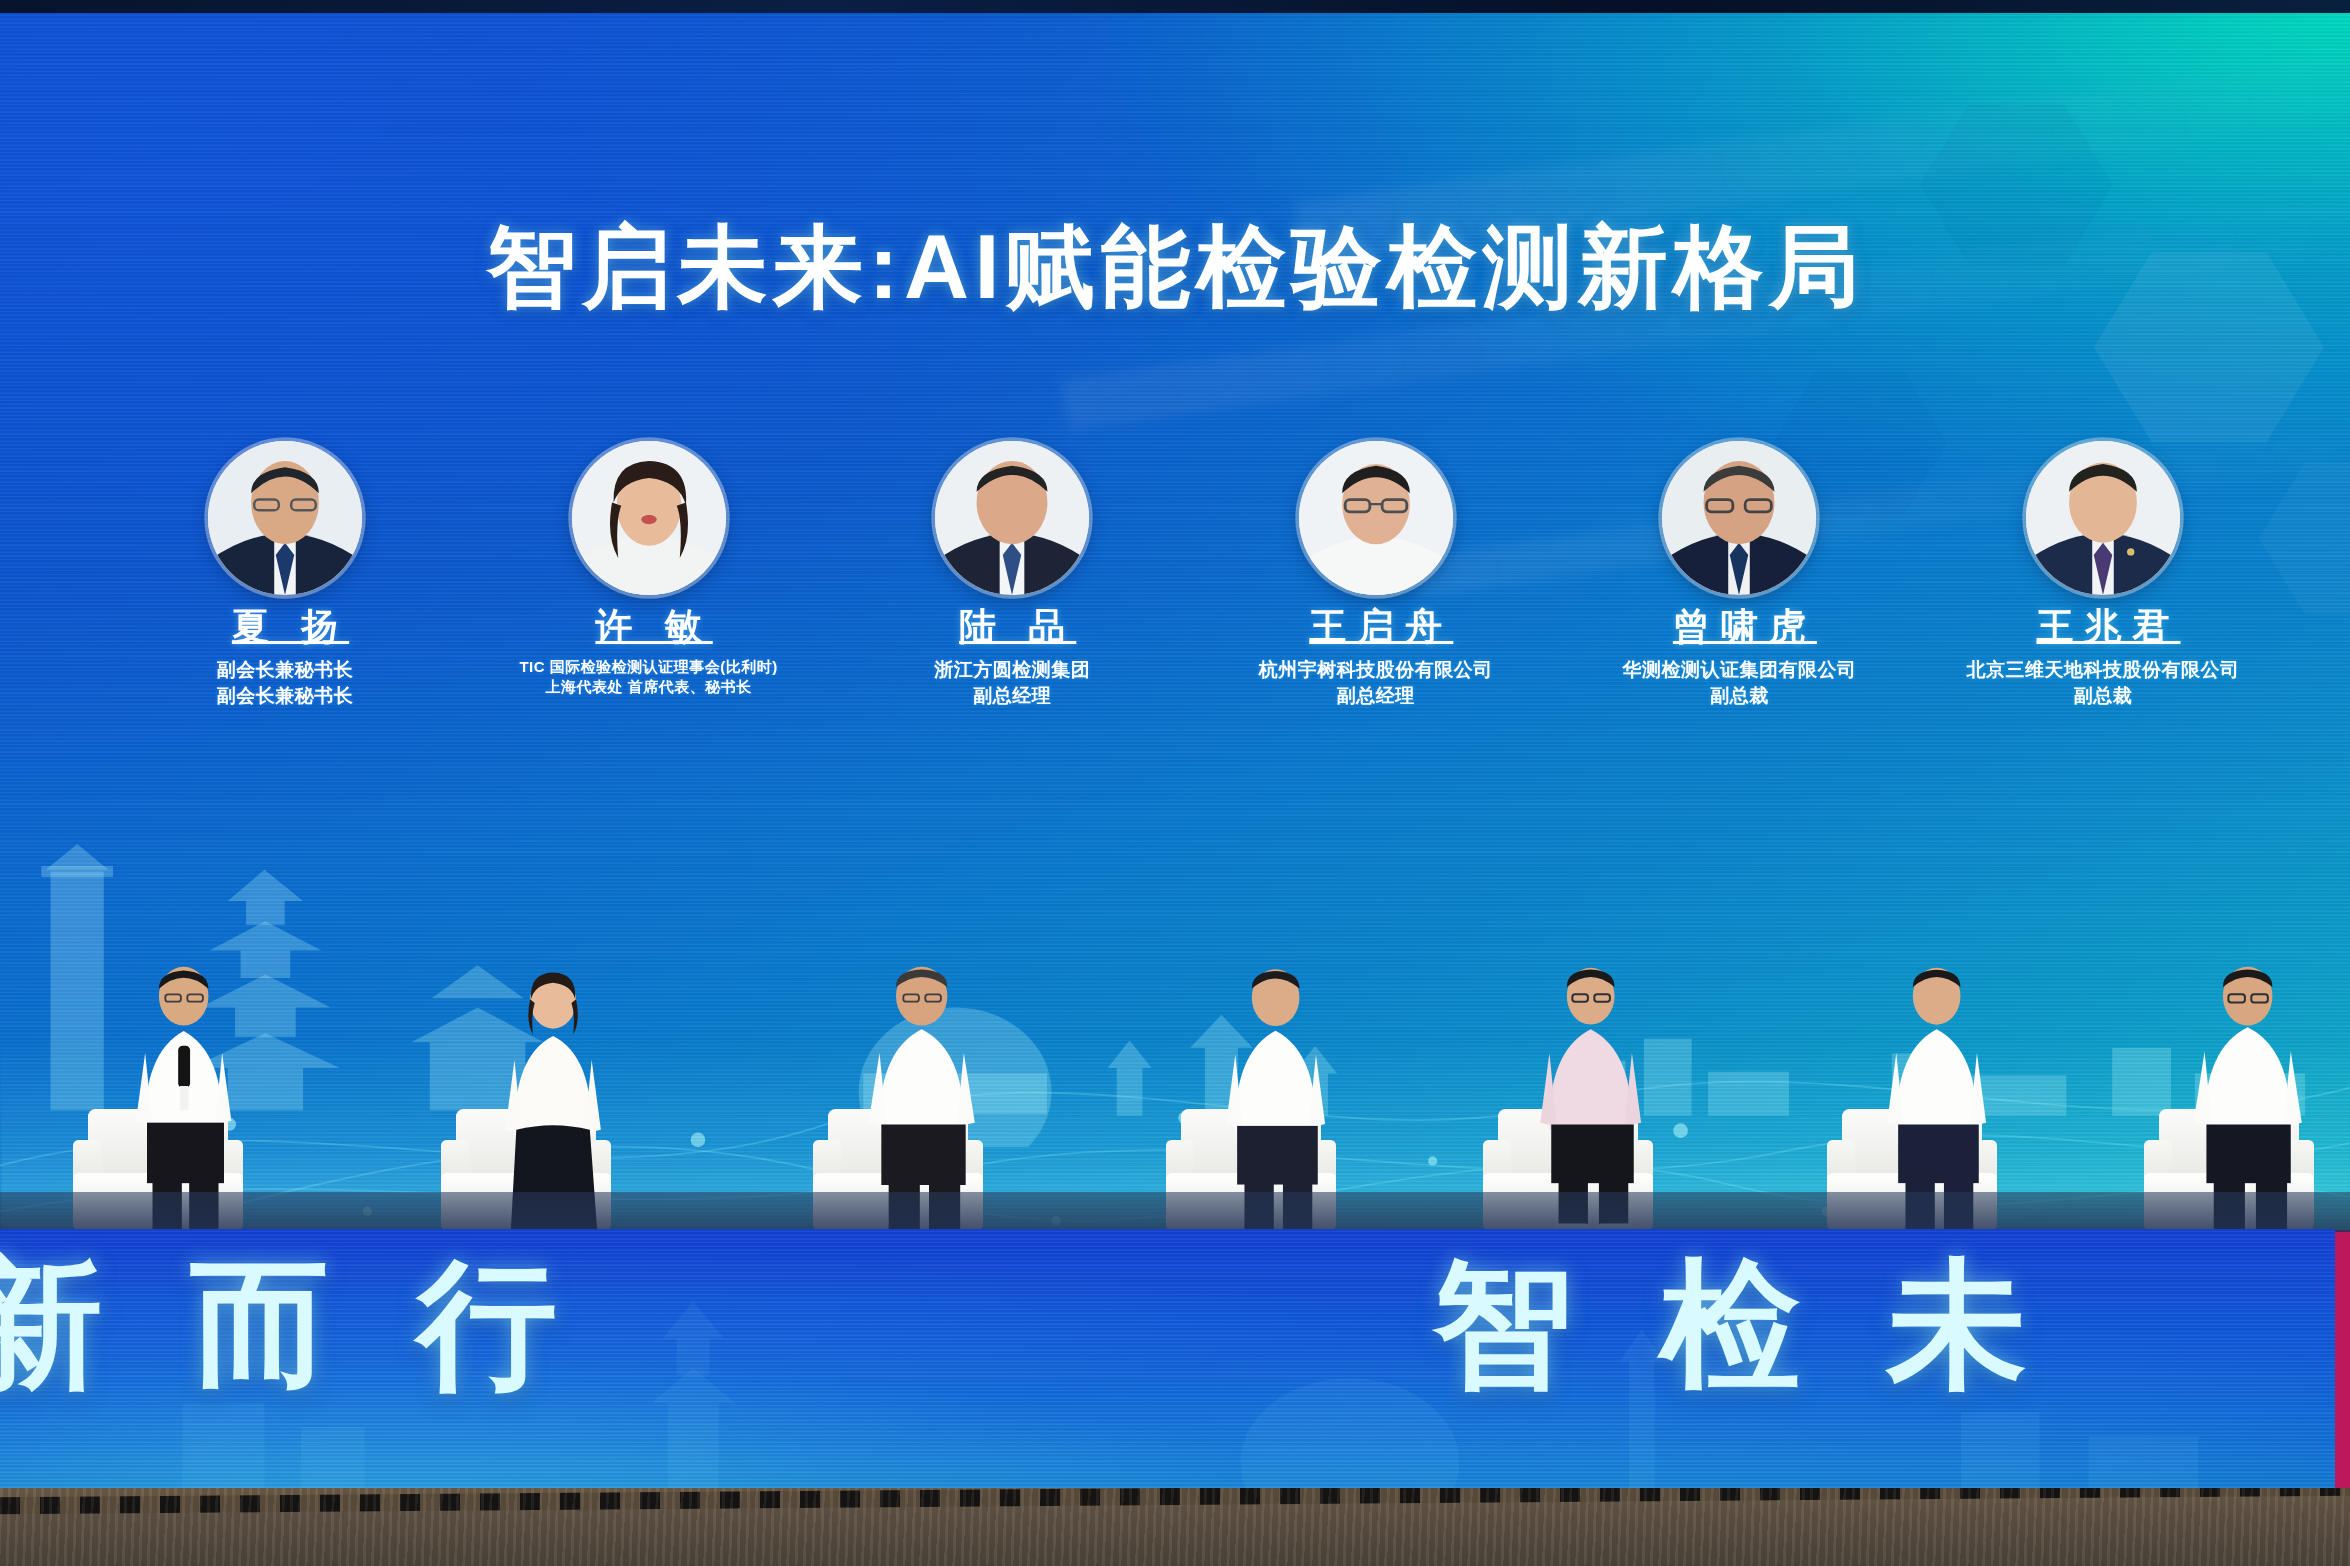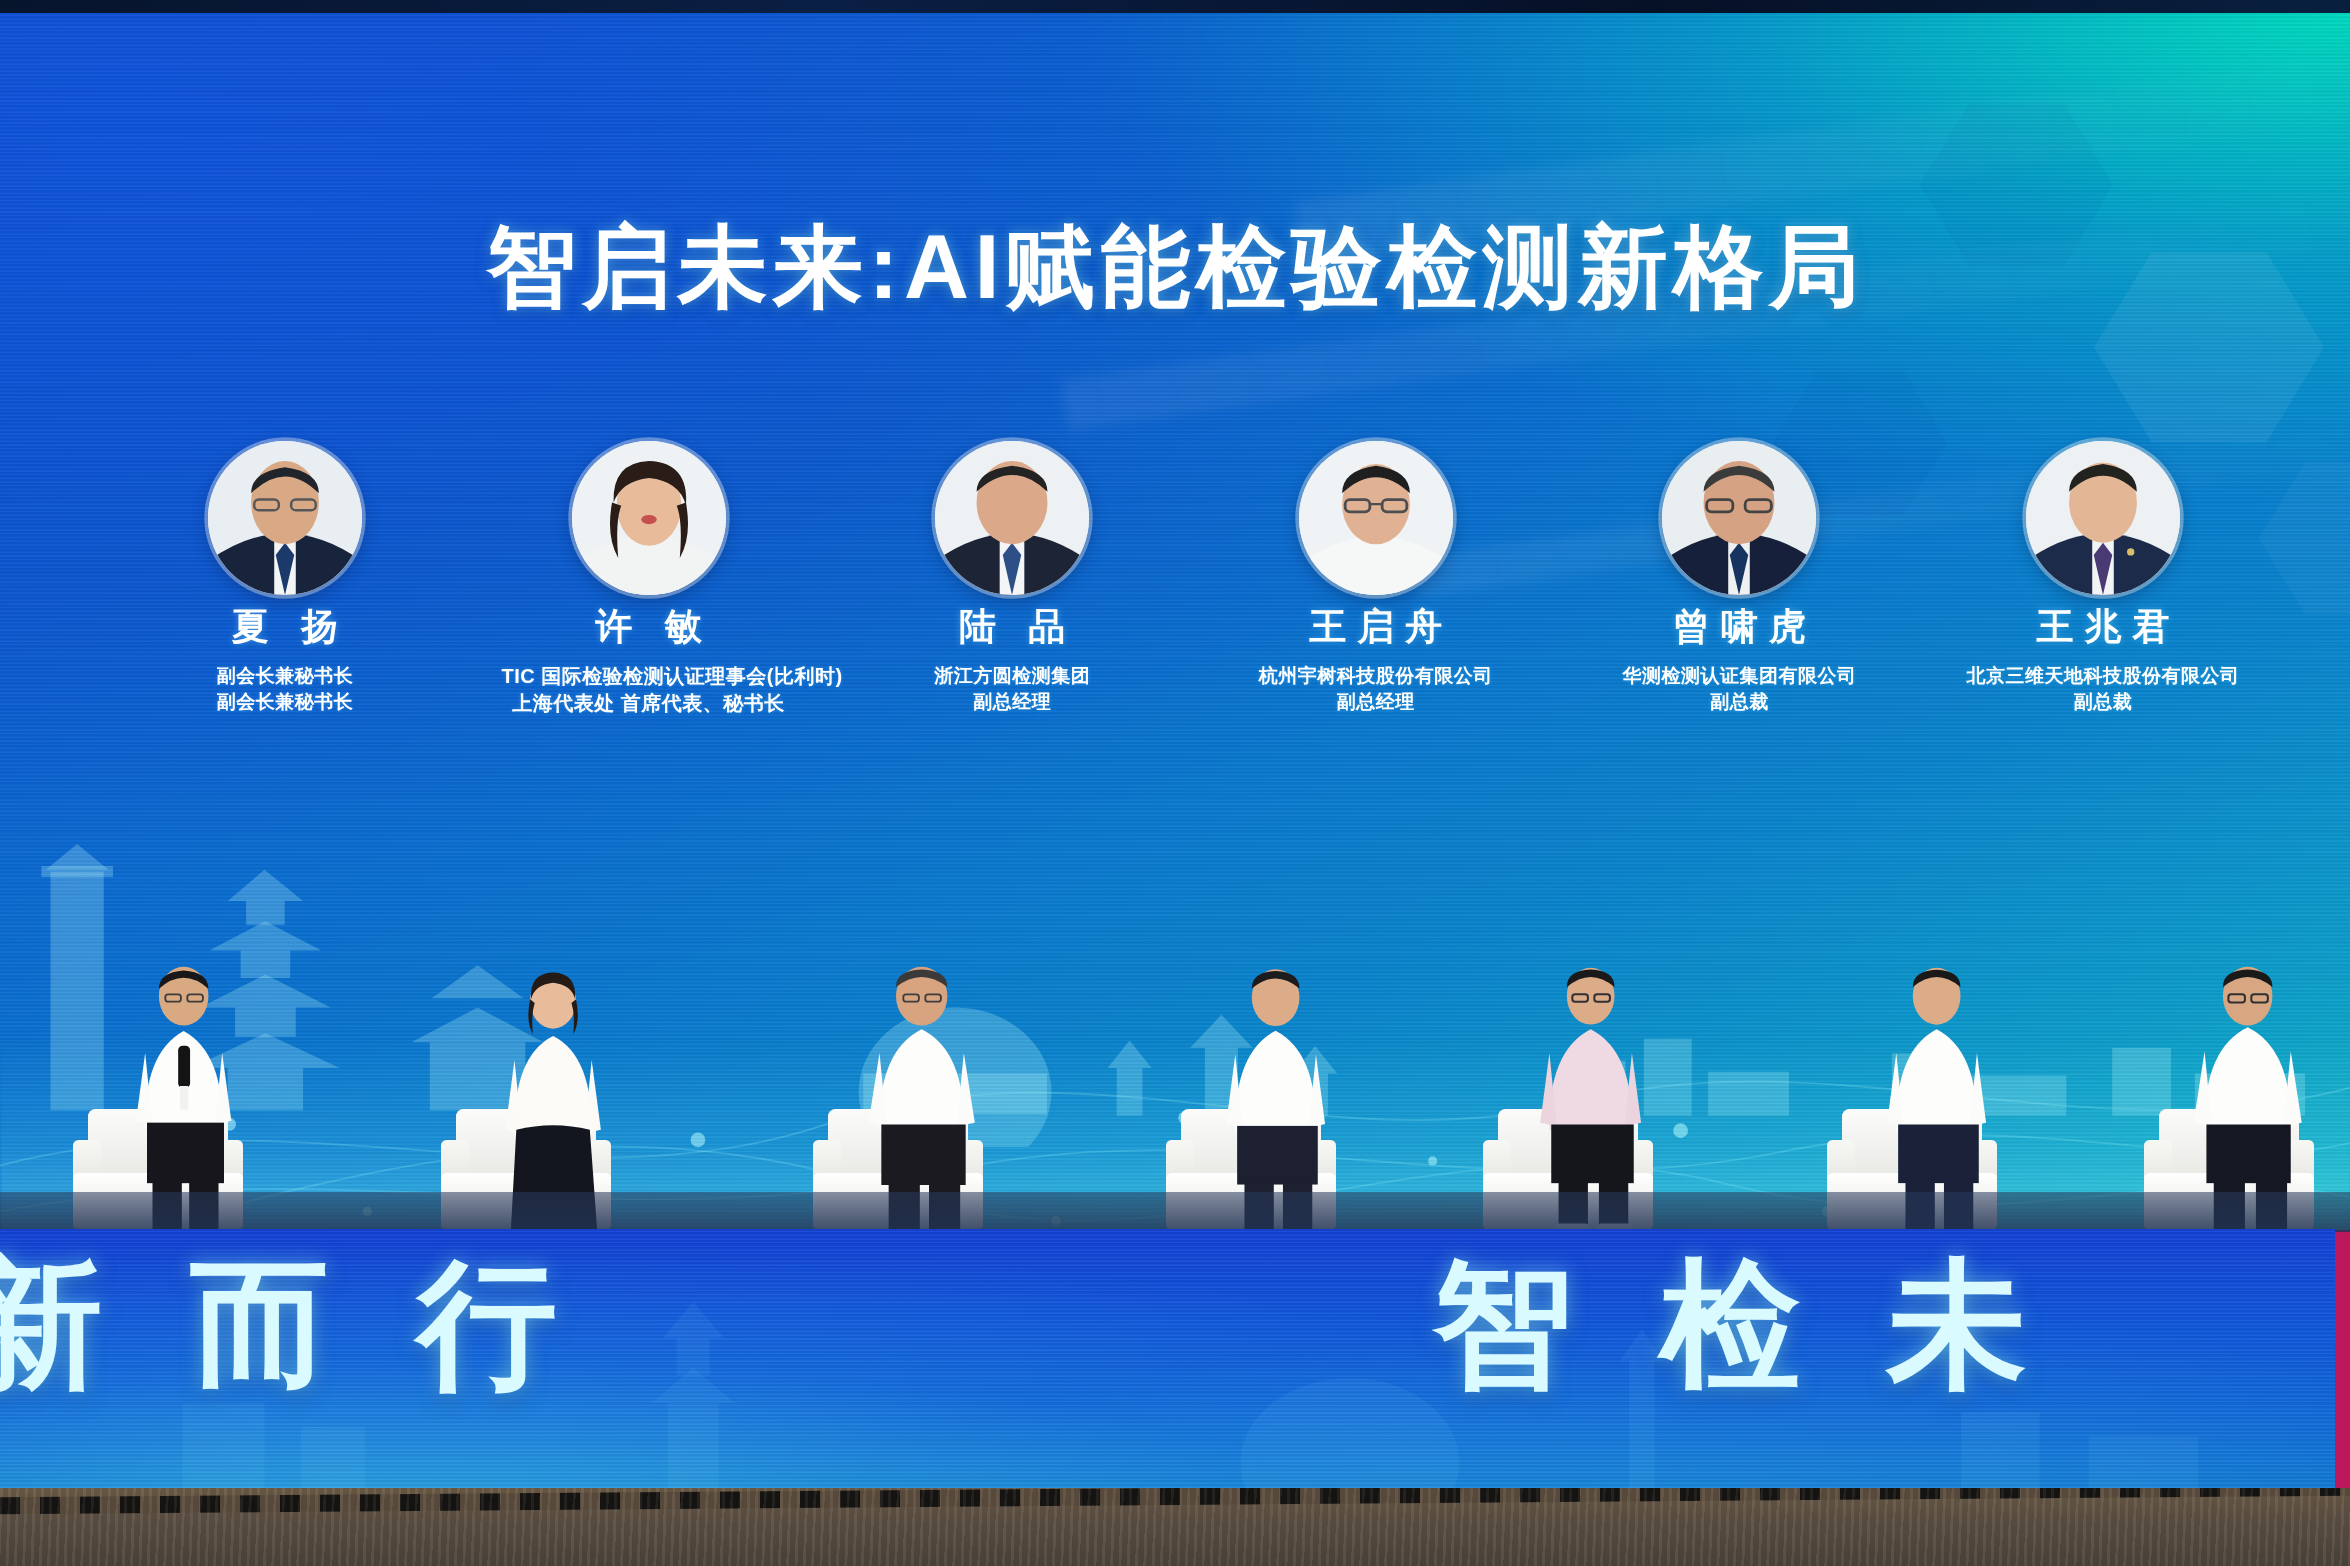--- a/index.html
+++ b/index.html
@@ -120,32 +120,33 @@
   .avatar svg { display:block; width:100%; height:100%; }
 
   .p-name {
     color: #ffffff;
     font-size: 37px;
     font-weight: 700;
     letter-spacing: 11px;
     text-indent: 11px;
     line-height: 1.15;
     text-shadow: 0 0 7.3px rgba(120,220,255,0.45);
-    margin-bottom: 14px;
+    margin-bottom: 8px;
+    text-decoration: underline;
   }
   .p-org, .p-role {
     color: #ffffff;
     font-size: 19px;
     font-weight: 700;
     line-height: 1.38;
     letter-spacing: 0.5px;
     text-shadow: 0 0 4.6px rgba(90,200,255,0.4);
     white-space: nowrap;
   }
-  .p-small .p-org, .p-small .p-role { font-size: 20px; }
+  .p-small .p-org, .p-small .p-role { font-size: 15px; }
 
   
   .backdrop-lower {
     position: absolute;
     left: 0; right: 0;
     top: 762px;
     height: 468px;
     overflow: hidden;
   }
   .skyline { position:absolute; left:0; bottom:92px; width:100%; height: 303px; }

